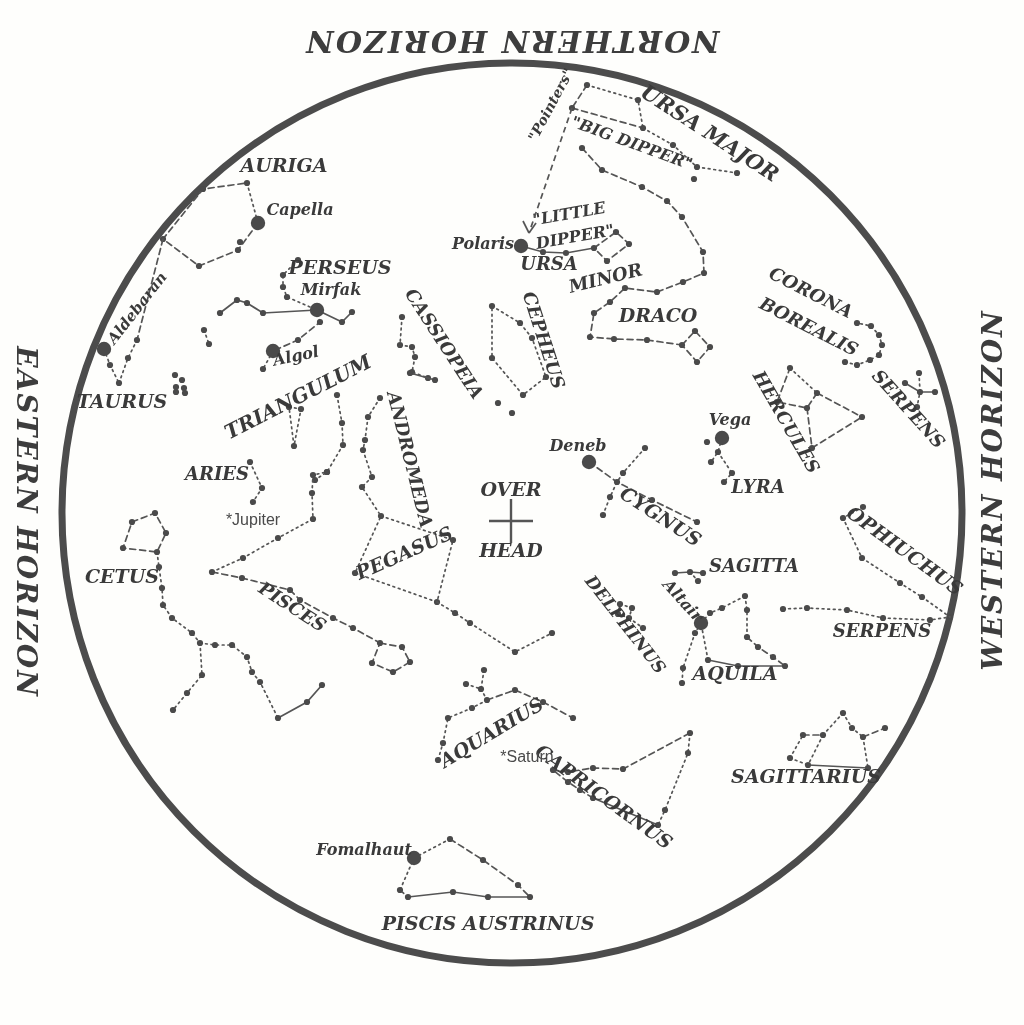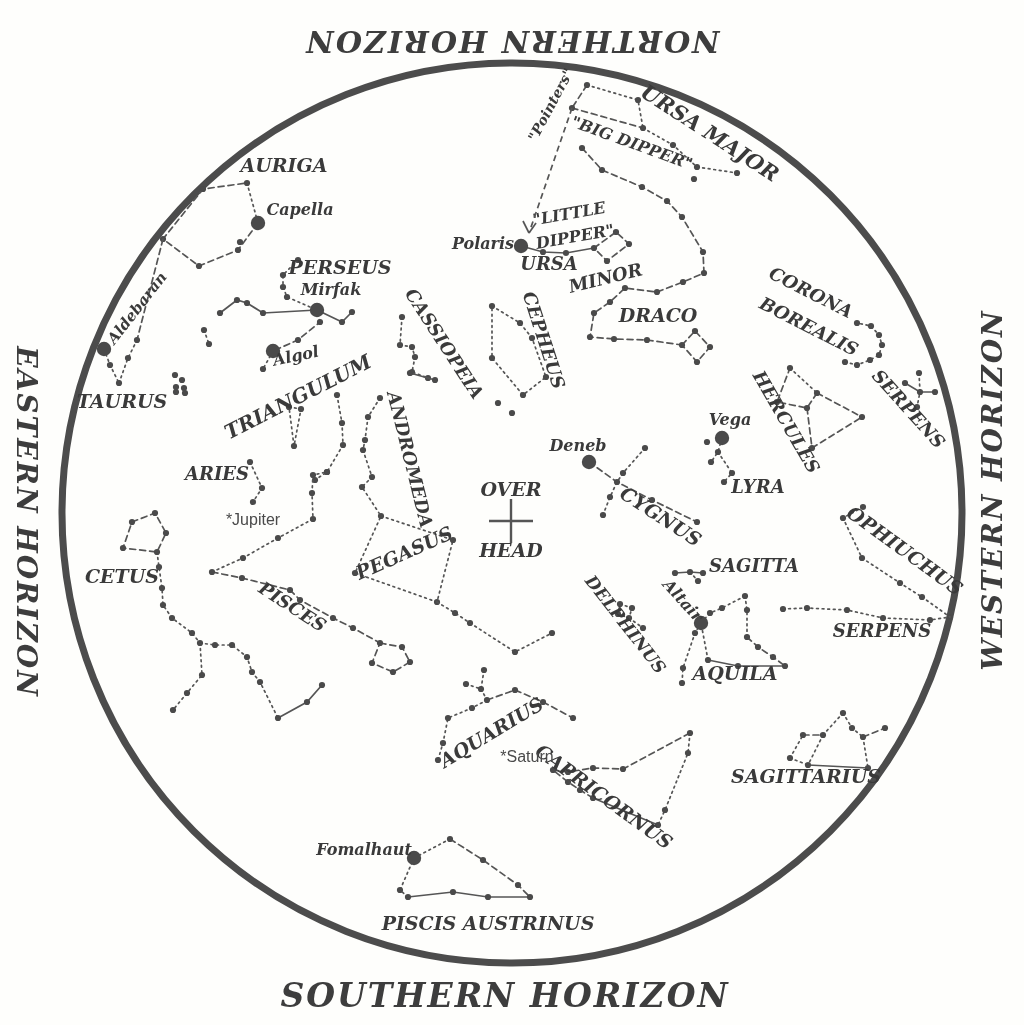--- a/index.html
+++ b/index.html
@@ -16,21 +16,20 @@
   .horizon.east{left:26px;top:522px;font-size:28px;transform:translate(-50%,-50%) rotate(90deg);}
   .horizon.west{left:992px;top:490px;font-size:28px;transform:translate(-50%,-50%) rotate(-90deg);}
   text.clabel{font-family:"DejaVu Serif",serif;font-weight:bold;font-style:italic;fill:#3a3a3a;}
   text.planet{font-family:"Liberation Sans",sans-serif;font-weight:normal;fill:#4a4a4a;}
 </style>
 </head>
 <body>
 
 <div class="stage">
   <div class="horizon north">NORTHERN HORIZON</div>
-  <div class="horizon south">SOUTHERN HORIZON</div>
   <div class="horizon east">EASTERN HORIZON</div>
   <div class="horizon west">WESTERN HORIZON</div>
   <svg id="sky" width="1024" height="1025" viewBox="0 0 1024 1025">
       <circle cx="512" cy="513" r="450" fill="none" stroke="#4c4c4c" stroke-width="7"></circle>
       <g>
         <polyline points="587,85 638,100 643,128" fill="none" stroke="#555555" stroke-width="1.7" stroke-linecap="round" stroke-dasharray="1.8 3.8"></polyline>
         <polyline points="587,85 572,108" fill="none" stroke="#555555" stroke-width="1.7" stroke-linecap="round" stroke-dasharray="6 4"></polyline>
         <polyline points="572,108 643,128" fill="none" stroke="#555555" stroke-width="1.7" stroke-linecap="round" stroke-dasharray="6 4"></polyline>
         <polyline points="643,128 673,145 697,167 737,173" fill="none" stroke="#555555" stroke-width="1.7" stroke-linecap="round" stroke-dasharray="1.8 3.8"></polyline>
         <circle cx="587" cy="85" r="3.1" fill="#4a4a4a"></circle>

